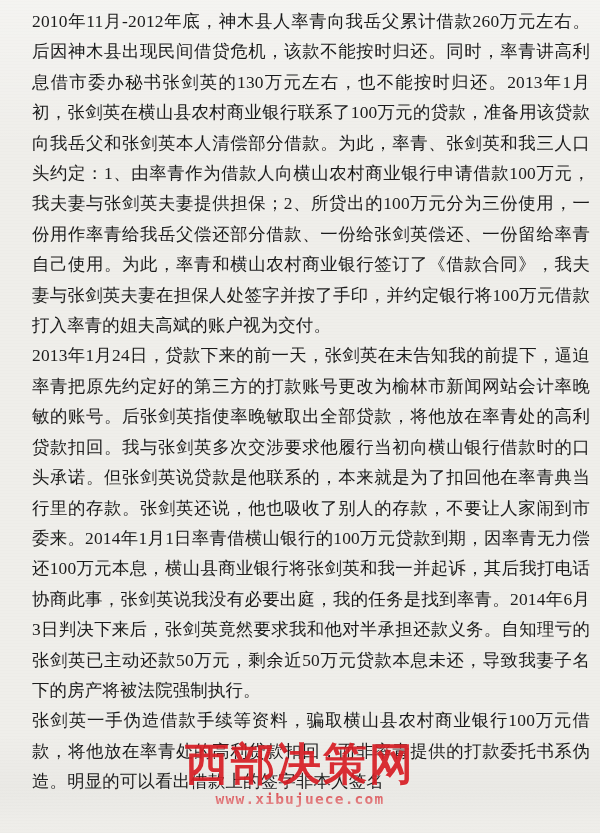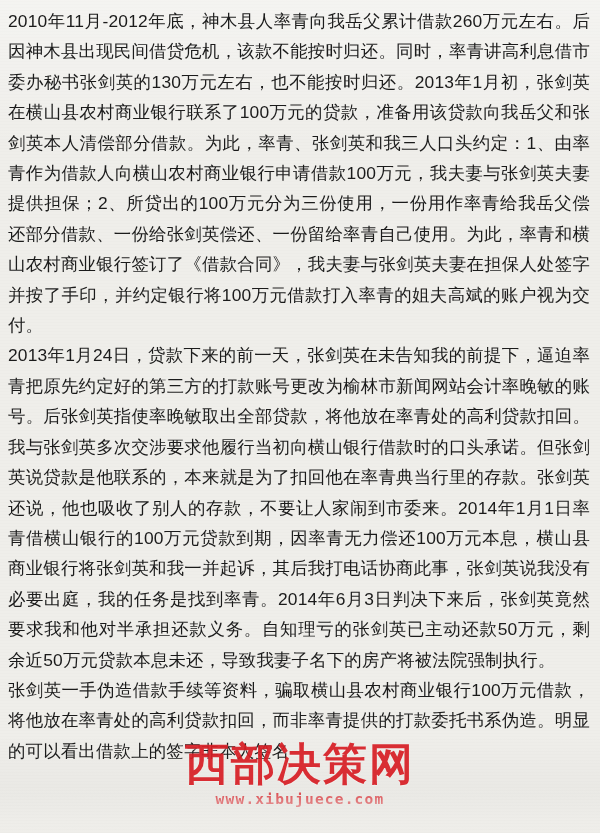--- a/index.html
+++ b/index.html
@@ -18,27 +18,28 @@
     position: absolute;
     inset: 0;
     background: #efeeea;
     background-image:
       linear-gradient(180deg, rgba(255,255,255,0.35) 0%, rgba(255,255,255,0) 18%),
       linear-gradient(0deg, rgba(0,0,0,0.04) 0%, rgba(0,0,0,0) 12%);
     padding: 6px 10px 0 8px;
     box-sizing: border-box;
   }
   .doc-body {
-    font-family: Liberation Sans, sans-serif;
+    font-family: Liberation Serif, serif;
     font-size: 17.4px;
     line-height: 30.4px;
     color: #1b1b1b;
     letter-spacing: 0.2px;
     text-align: justify;
     text-justify: inter-ideograph;
+    margin-left: 24px;
   }
   .para {
     margin: 0 0 0 0;
     text-indent: 0;
   }
   .para + .para {
     margin-top: 0px;
   }
   
   .grain {

